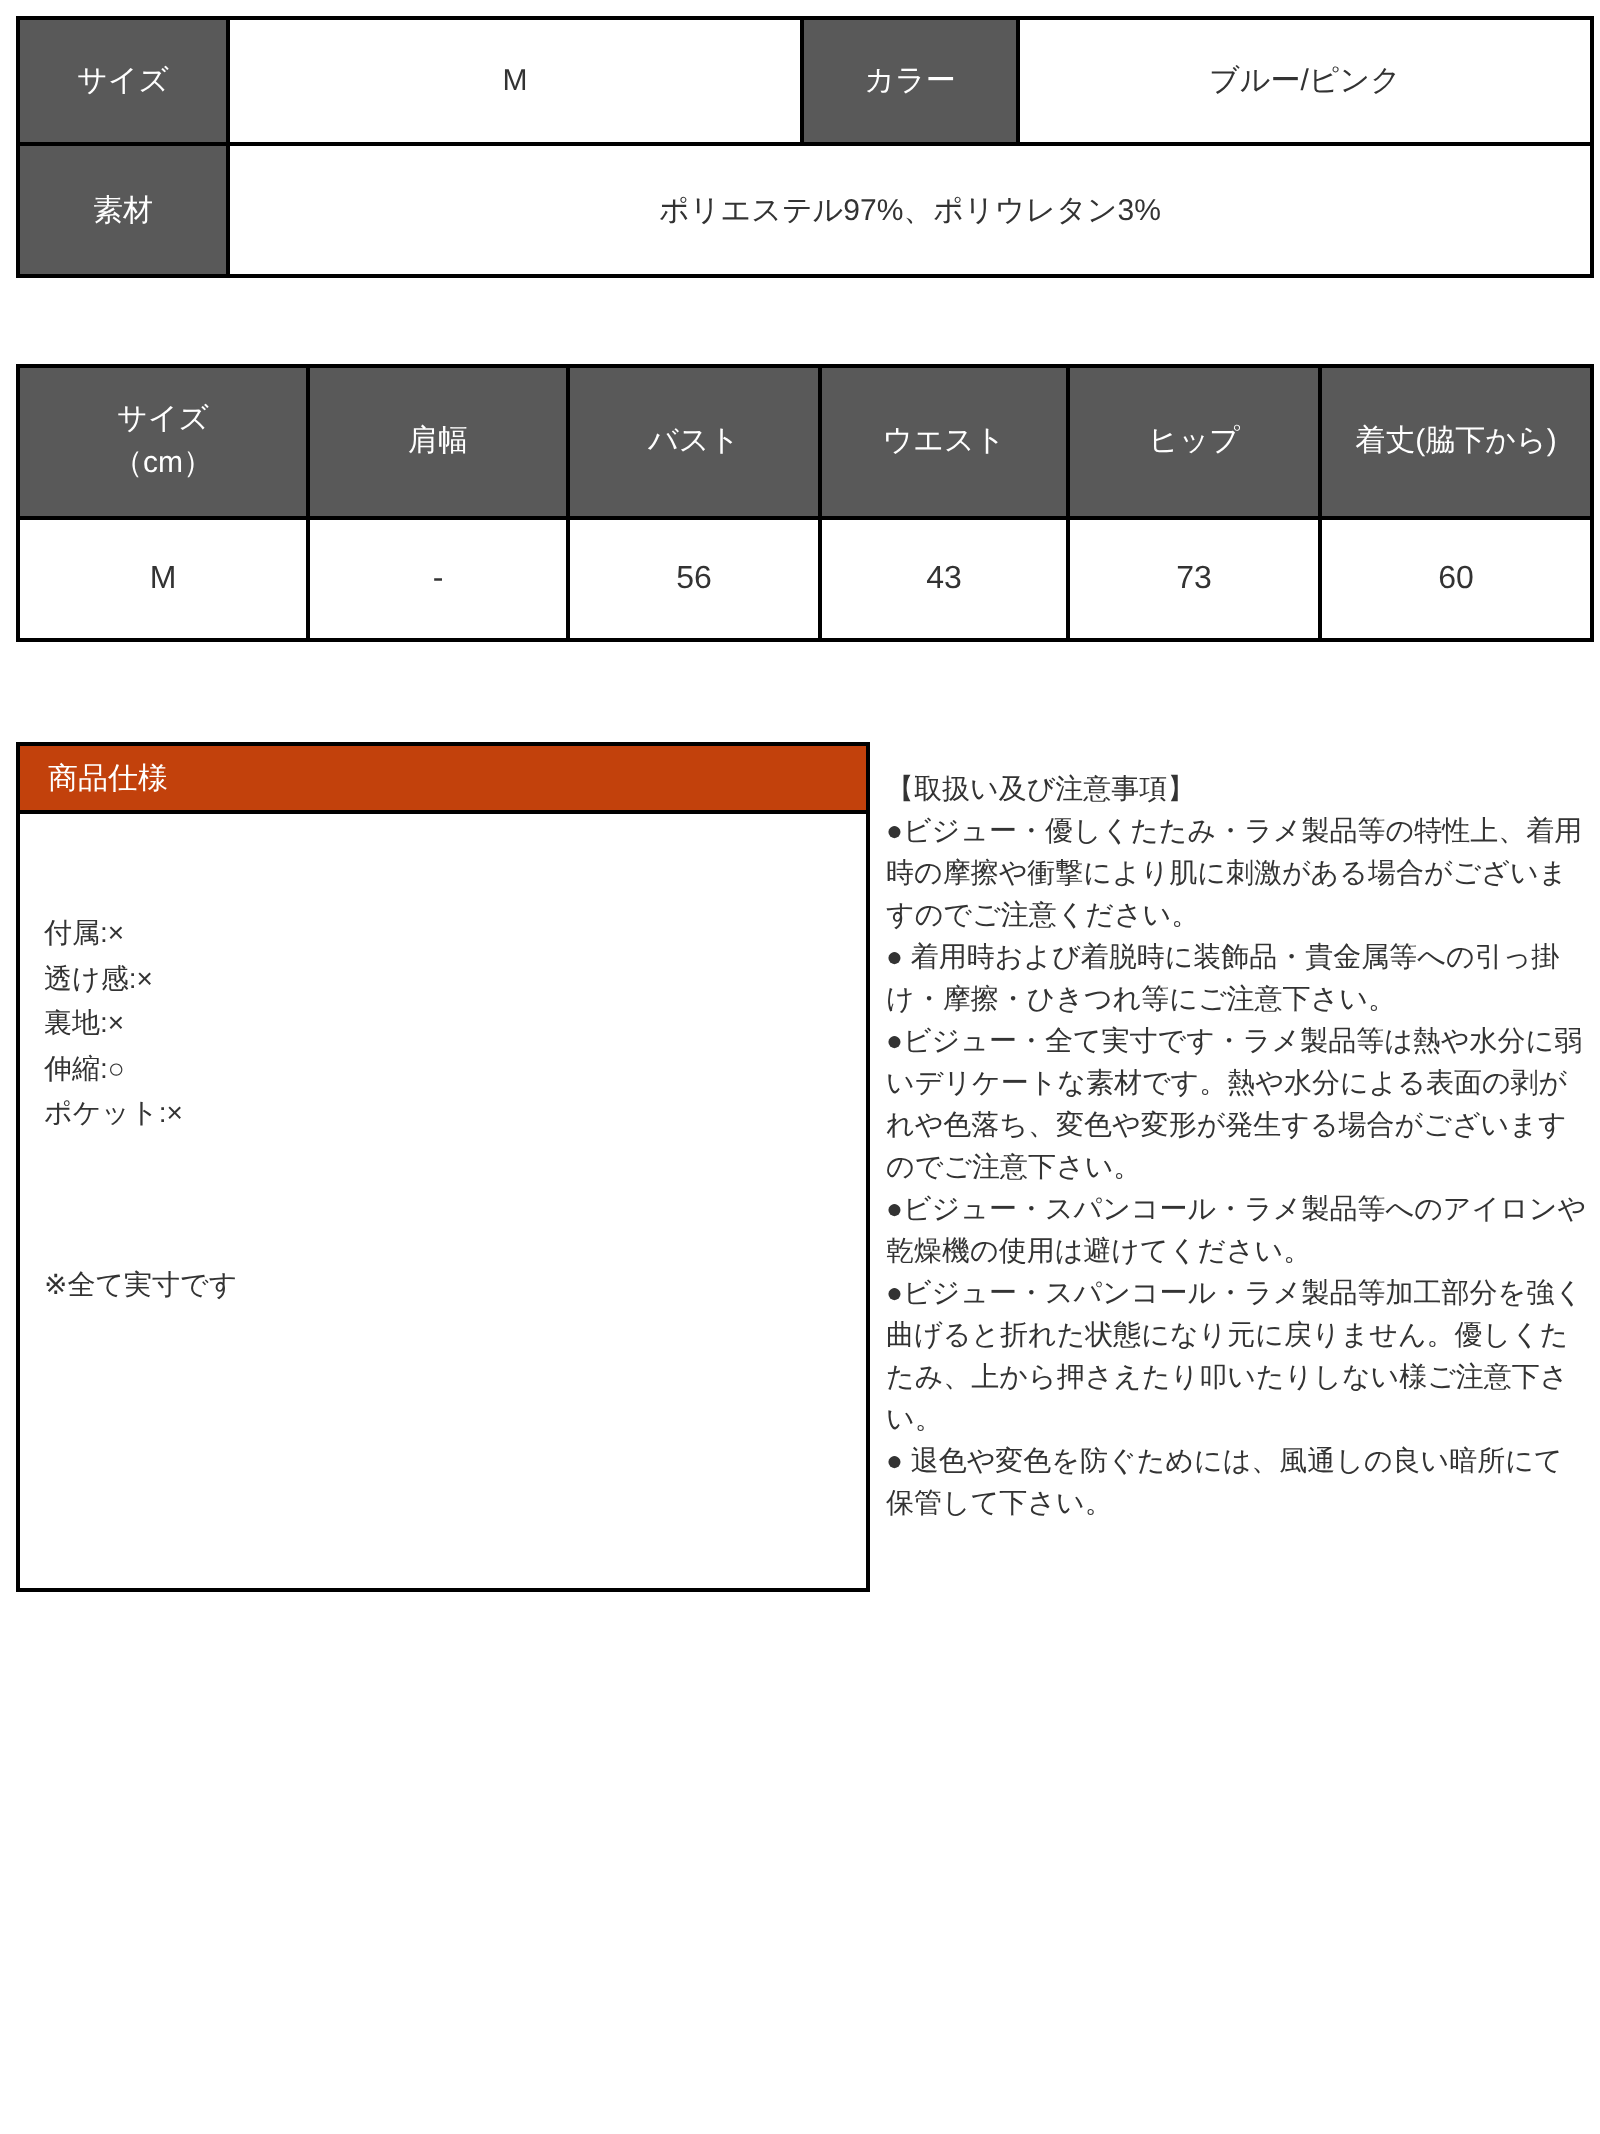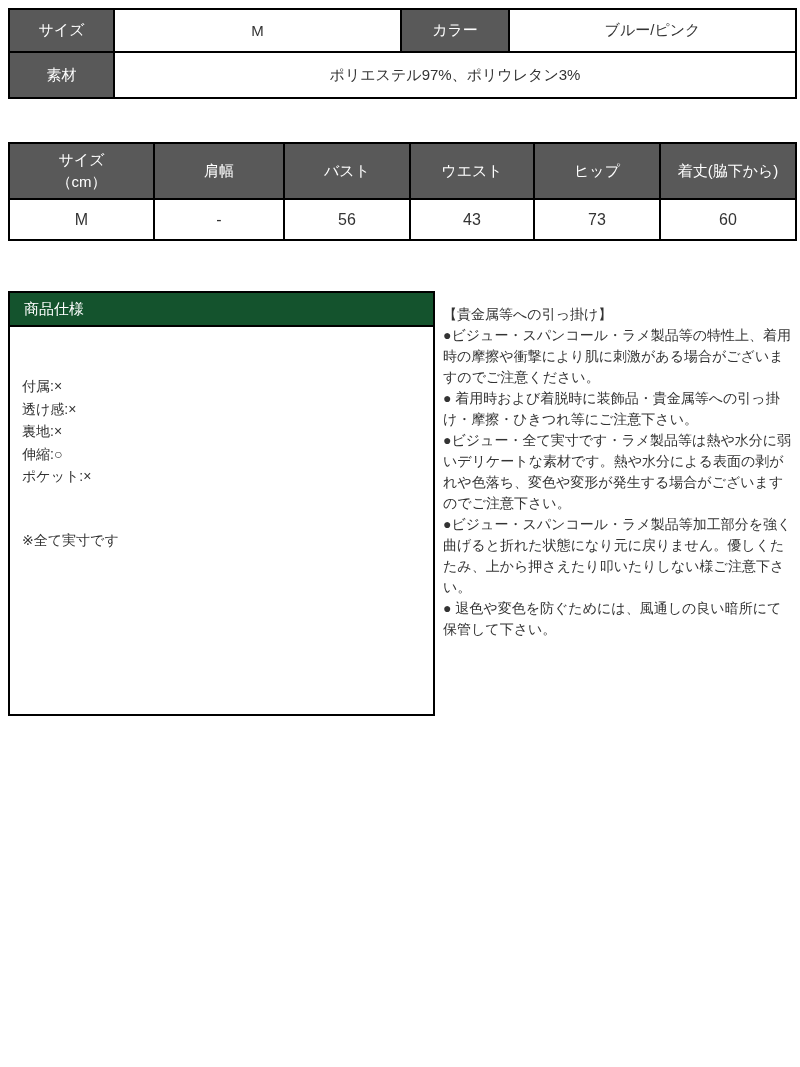--- a/index.html
+++ b/index.html
@@ -23,21 +23,21 @@
     table-layout: fixed;
   }
   .tbl {
     width: 787px;
   }
   .tbl td {
     border: 2px solid #000000;
     text-align: center;
     vertical-align: middle;
     font-size: 15px;
-    padding: 2px;
+    padding: 12px;
     overflow: hidden;
     white-space: nowrap;
   }
   .dark {
     background: #595959;
     color: #ffffff;
   }
   .t1 tr.r1 td { height: 37px; }
   .t1 tr.r2 td { height: 40px; }
   .t2 { margin-top: 43px; }
@@ -51,35 +51,35 @@
   .spec-box {
     width: 427px;
     height: 425px;
     border: 2px solid #000000;
     box-sizing: border-box;
     background: #ffffff;
     flex: 0 0 auto;
   }
   .spec-title-bar {
     height: 32px;
-    background: #14532d;
+    background: #c2410c;
     border-bottom: 2px solid #000000;
     display: flex;
     align-items: center;
     padding-left: 14px;
     color: #ffffff;
     font-size: 15px;
   }
   .spec-body {
     padding: 48px 14px 0 12px;
     font-size: 14px;
     line-height: 22.5px;
   }
   .spec-note {
-    margin-top: 41px;
+    margin-top: 63px;
     font-size: 14px;
   }
   .handling {
     margin-left: 8px;
     width: 352px;
     padding-top: 13px;
     font-size: 14px;
     line-height: 21px;
     flex: 0 0 auto;
   }
@@ -158,22 +158,23 @@
         <div>付属:×</div>
         <div>透け感:×</div>
         <div>裏地:×</div>
         <div>伸縮:○</div>
         <div>ポケット:×</div>
         <div class="spec-note">※全て実寸です</div>
       </div>
     </div>
 
     <div class="handling">
-      <p class="h-title">【貴金属等への引っ掛け】</p>
-      <p>●ビジュー・スパンコール・ラメ製品等の特性上、着用時の摩擦や衝撃により肌に刺激がある場合がございますのでご注意ください。</p>
+      <p class="h-title">【取扱い及び注意事項】</p>
+      <p>●ビジュー・優しくたたみ・ラメ製品等の特性上、着用時の摩擦や衝撃により肌に刺激がある場合がございますのでご注意ください。</p>
       <p>● 着用時および着脱時に装飾品・貴金属等への引っ掛け・摩擦・ひきつれ等にご注意下さい。</p>
       <p>●ビジュー・全て実寸です・ラメ製品等は熱や水分に弱いデリケートな素材です。熱や水分による表面の剥がれや色落ち、変色や変形が発生する場合がございますのでご注意下さい。</p>
+      <p>●ビジュー・スパンコール・ラメ製品等へのアイロンや乾燥機の使用は避けてください。</p>
       <p>●ビジュー・スパンコール・ラメ製品等加工部分を強く曲げると折れた状態になり元に戻りません。優しくたたみ、上から押さえたり叩いたりしない様ご注意下さい。</p>
       <p>● 退色や変色を防ぐためには、風通しの良い暗所にて保管して下さい。</p>
     </div>
 
   </div>
 </div>
 
 </body></html>

